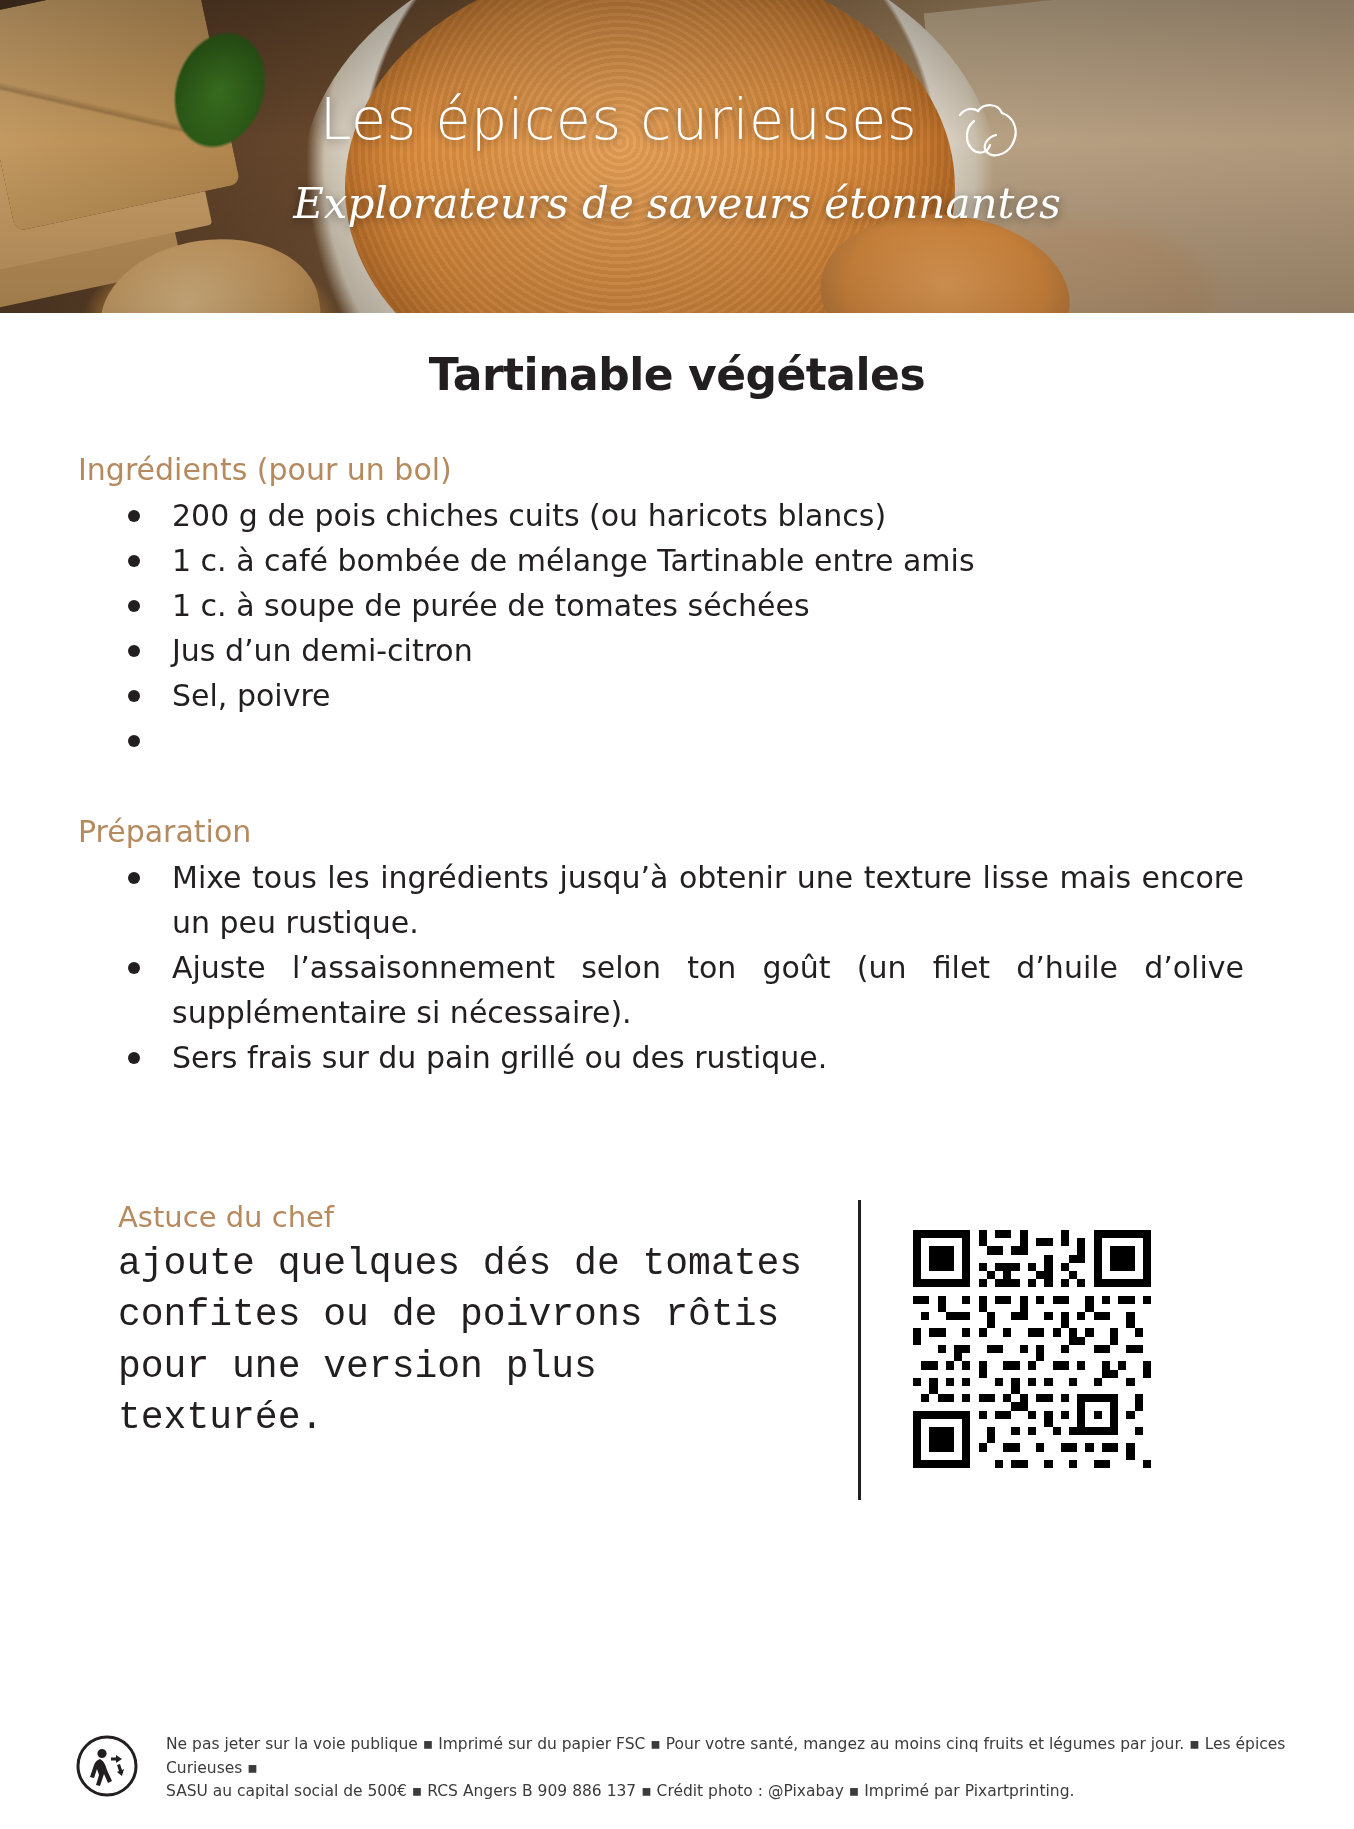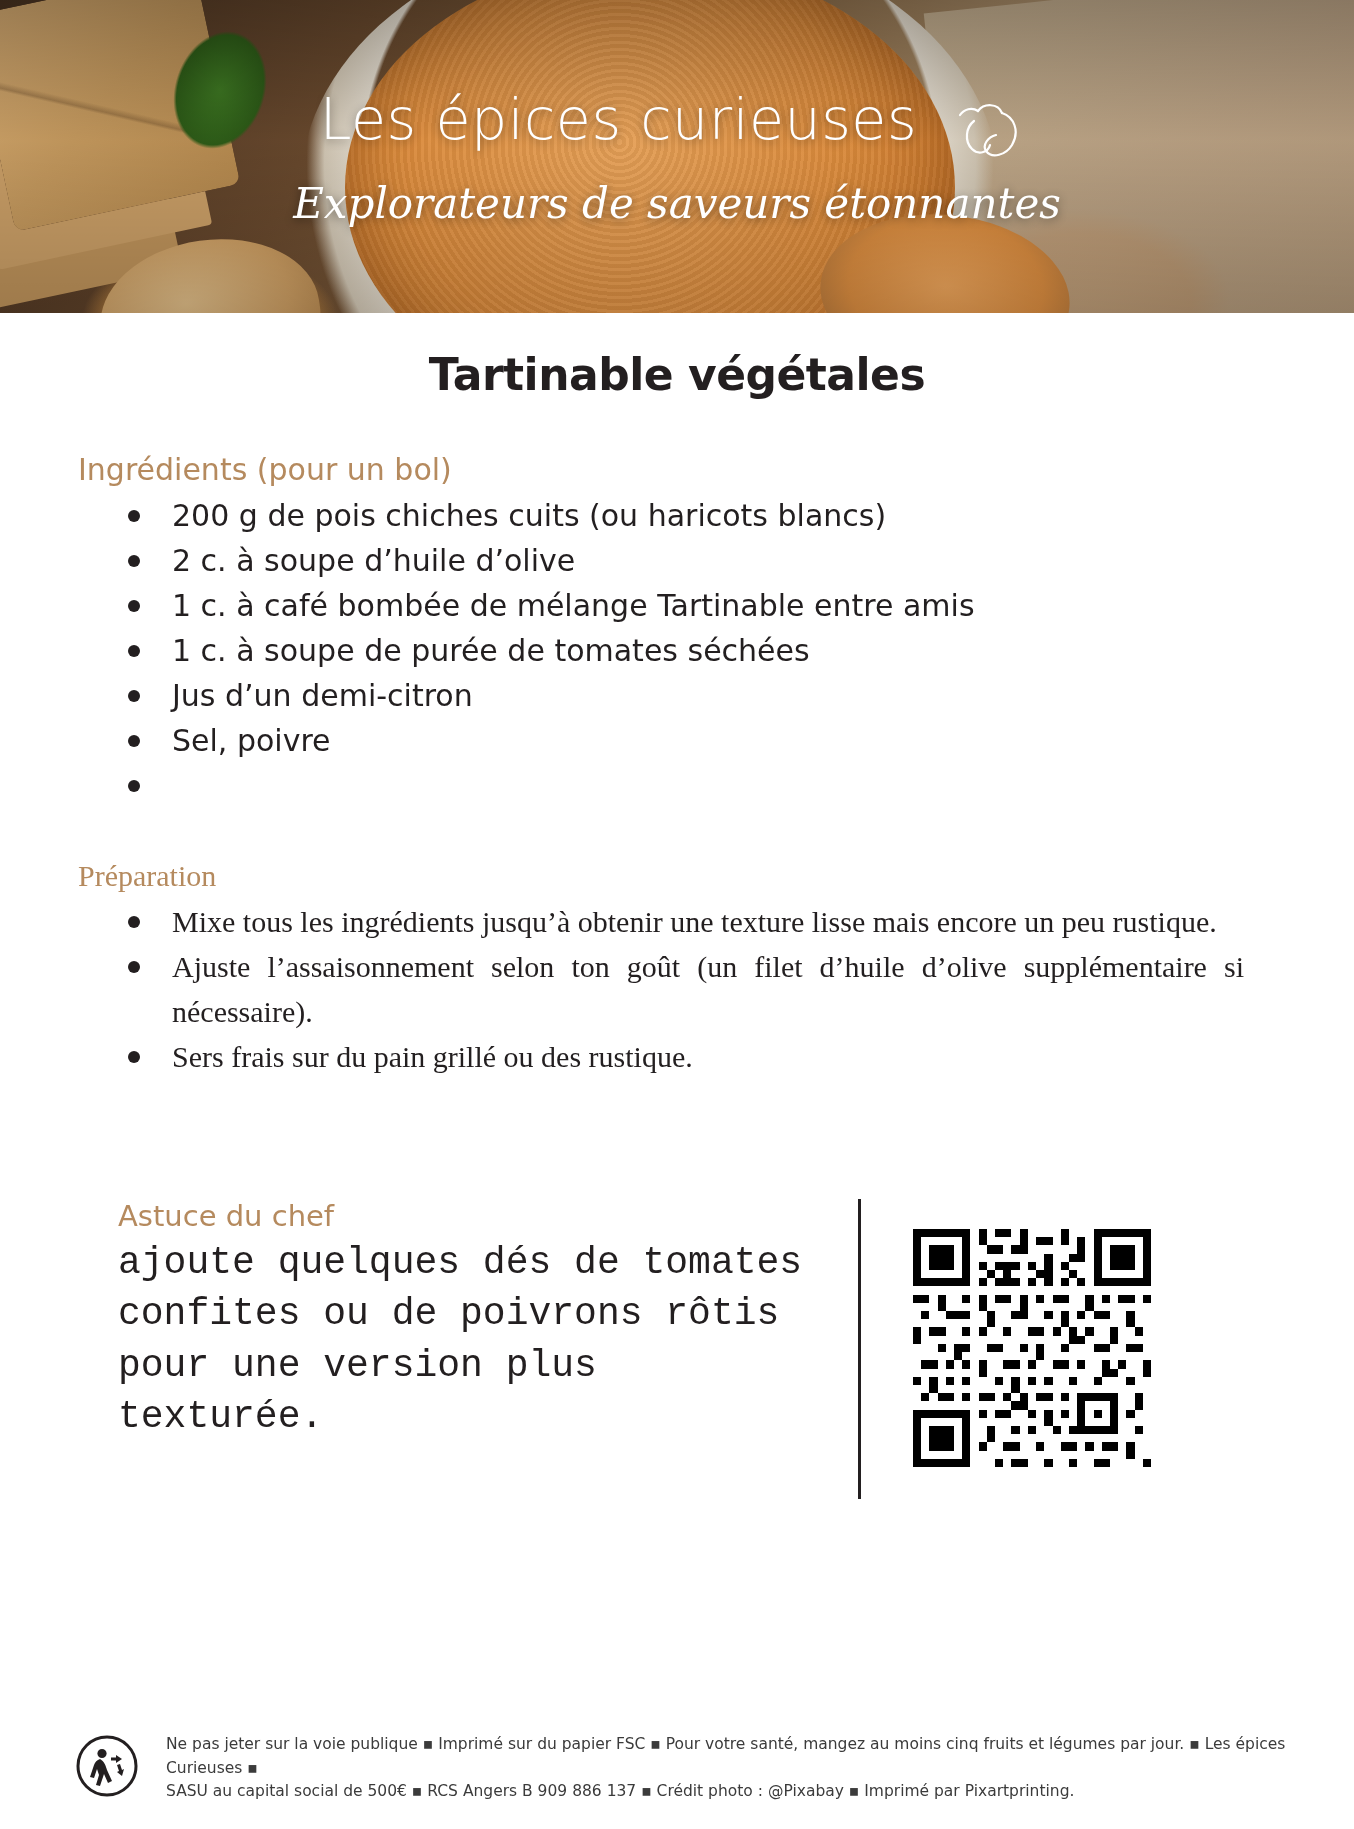--- a/index.html
+++ b/index.html
@@ -161,21 +161,21 @@
     top: 17px;
     width: 12px; height: 12px;
     background: #231f20;
     border-radius: 50%;
   }
   ul.items li.empty { min-height: 44px; }
   .prep-list li {
     text-align: justify;
     padding-right: 10px;
   }
-  .prep-wrap { padding-right: 40px; font-family: Liberation Serif, serif; }
+  .prep-wrap { padding-right: 40px; }
 
   
   .tip-row {
     display: flex;
     align-items: flex-start;
     margin-top: 120px;
     padding-left: 118px;
   }
   .tip-col { width: 740px; }
   .tip-head {
@@ -248,21 +248,20 @@
     <div class="brand-tagline">Explorateurs de saveurs étonnantes</div>
   </div>
 </div>
 
 <div class="recipe-title">Tartinable végétales</div>
 
 <div class="section">
   <div class="section-head">Ingrédients (pour un bol)</div>
   <ul class="items">
     <li>200 g de pois chiches cuits (ou haricots blancs)</li>
-    <li>2 c. à soupe d’huile d’olive</li>
     <li>1 c. à café bombée de mélange Tartinable entre amis</li>
     <li>1 c. à soupe de purée de tomates séchées</li>
     <li>Jus d’un demi-citron</li>
     <li>Sel, poivre</li>
     <li class="empty"></li>
   </ul>
 </div>
 
 <div class="section prep-wrap">
   <div class="section-head">Préparation</div>

